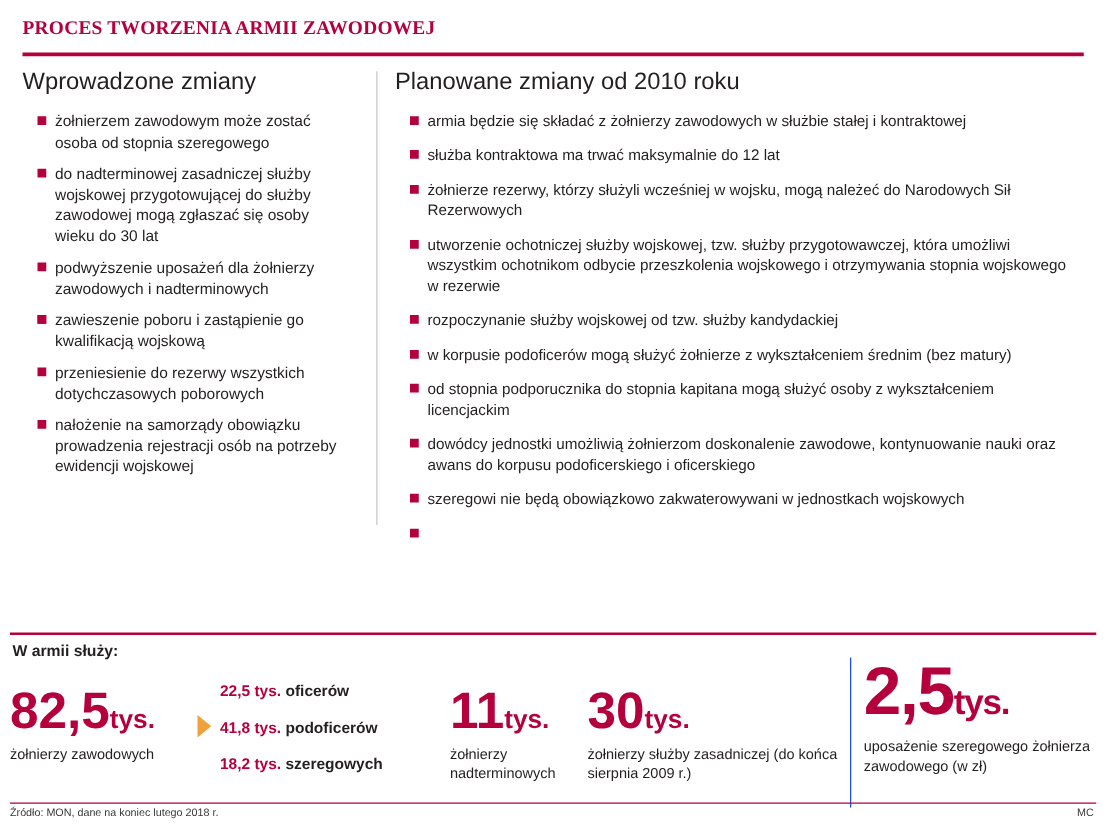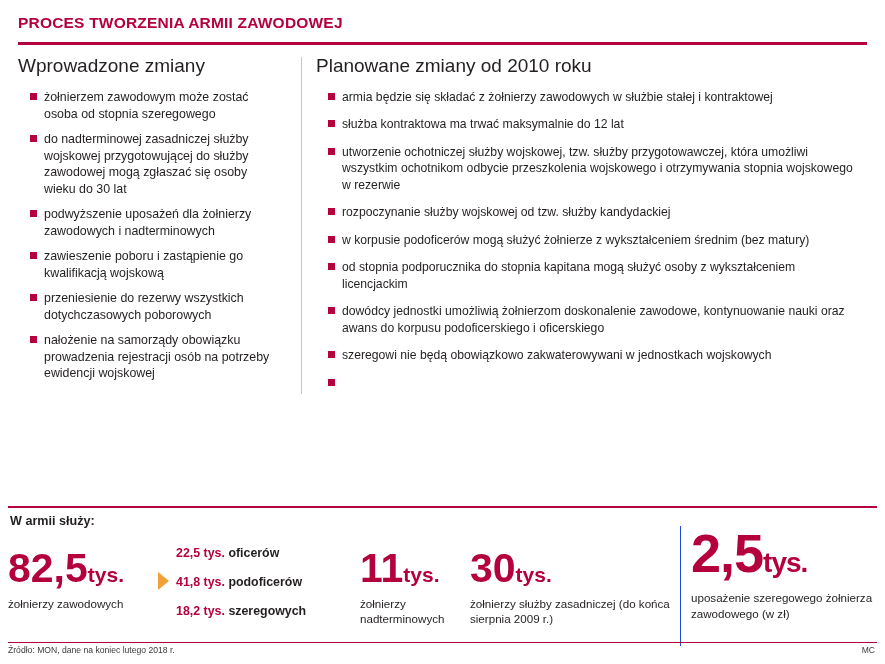--- a/index.html
+++ b/index.html
@@ -15,20 +15,21 @@
     overflow: hidden;
   }
   .page {
     position: relative;
     width: 885px; height: 664px;
     padding: 0 10px;
   }
   
   .title-bar {
     padding: 14px 0 6px 8px;
+    font-family: Liberation Serif, serif;
   }
   .title-bar .title {
     font-size: 15.5px;
     font-weight: bold;
     color: #b4003c;
     letter-spacing: 0.2px;
   }
   .rule-top {
     height: 3px;
     background: #b4003c;
@@ -241,20 +242,21 @@
       </ul>
     </div>
 
     <div class="col-divider"></div>
 
     <div class="col-right">
       <h2 class="col-head">Planowane zmiany od 2010 roku</h2>
       <ul class="bullets">
         <li><span class="sq"></span><span>armia będzie się składać z żołnierzy zawodowych w służbie stałej i kontraktowej</span></li>
         <li><span class="sq"></span><span>służba kontraktowa ma trwać maksymalnie do 12 lat</span></li>
+        <li><span class="sq"></span><span>żołnierze rezerwy, którzy służyli wcześniej w wojsku, mogą należeć do Narodowych Sił Rezerwowych</span></li>
         <li><span class="sq"></span><span>utworzenie ochotniczej służby wojskowej, tzw. służby przygotowawczej, która umożliwi wszystkim ochotnikom odbycie przeszkolenia wojskowego i otrzymywania stopnia wojskowego w rezerwie</span></li>
         <li><span class="sq"></span><span>rozpoczynanie służby wojskowej od tzw. służby kandydackiej</span></li>
         <li><span class="sq"></span><span>w korpusie podoficerów mogą służyć żołnierze z wykształceniem średnim (bez matury)</span></li>
         <li><span class="sq"></span><span>od stopnia podporucznika do stopnia kapitana mogą służyć osoby z wykształceniem licencjackim</span></li>
         <li><span class="sq"></span><span>dowódcy jednostki umożliwią żołnierzom doskonalenie zawodowe, kontynuowanie nauki oraz awans do korpusu podoficerskiego i oficerskiego</span></li>
         <li><span class="sq"></span><span>szeregowi nie będą obowiązkowo zakwaterowywani w jednostkach wojskowych</span></li>
         <li><span class="sq"></span></li>
       </ul>
     </div>
   </div>

